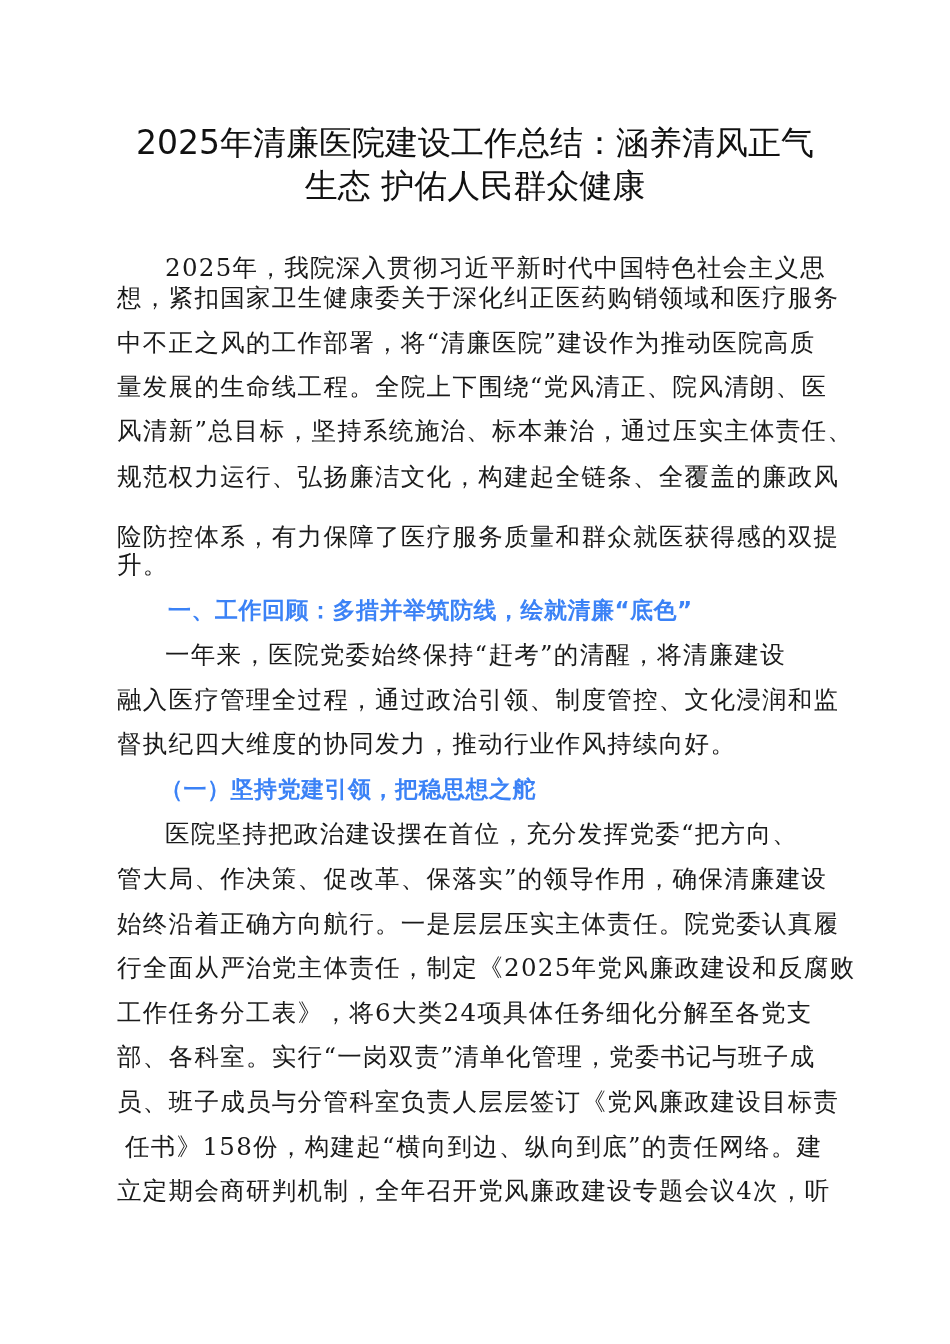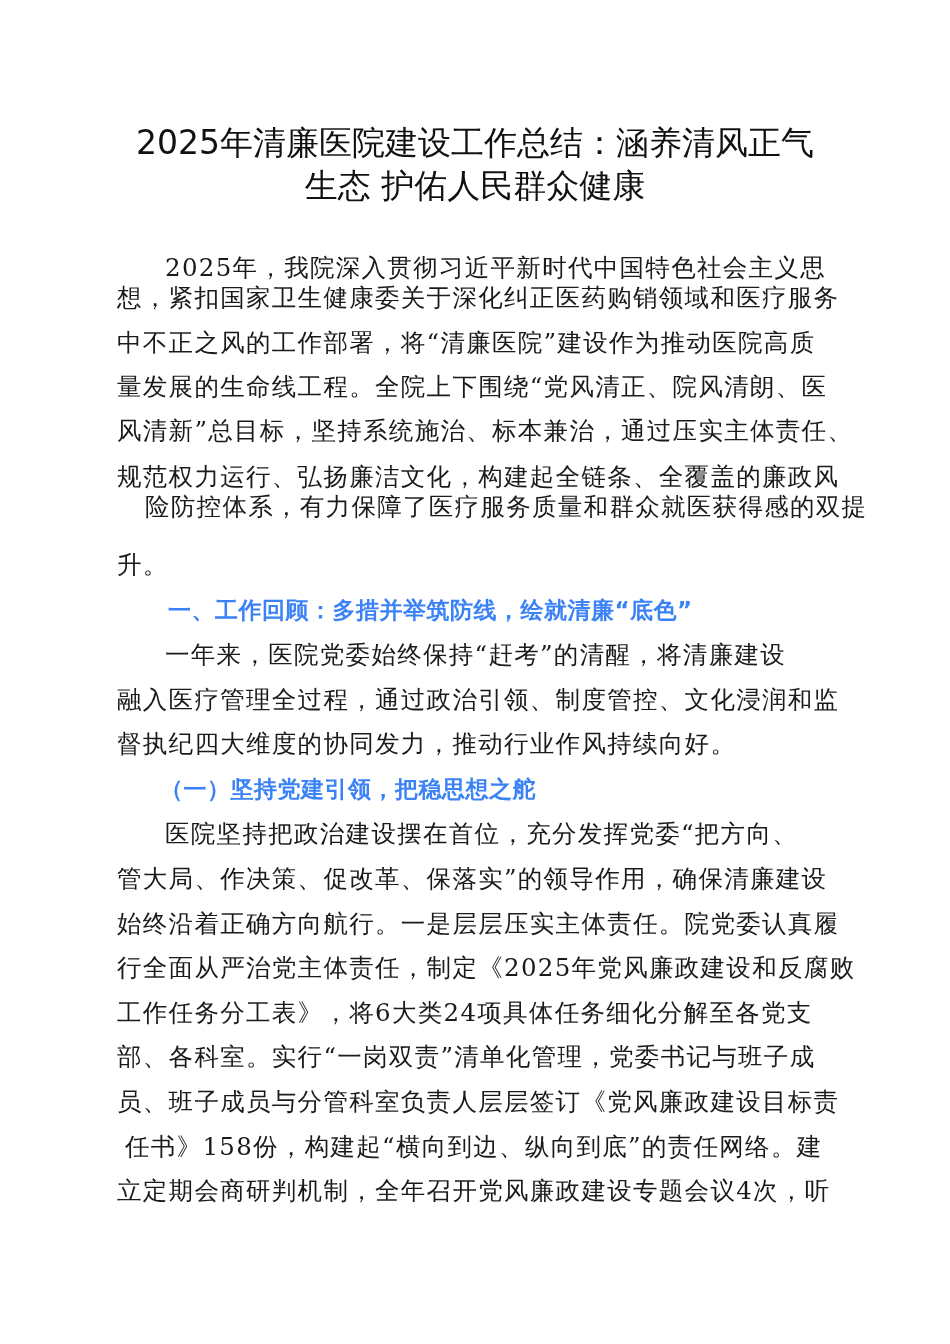--- a/index.html
+++ b/index.html
@@ -69,21 +69,21 @@
   <div class="title title-line-1">2025年清廉医院建设工作总结：涵养清风正气</div>
   <div class="title title-line-2">生态  护佑人民群众健康</div>
 
   <div>
     <div class="line indent" style="top:236px;margin-top:15px;">2025年，我院深入贯彻习近平新时代中国特色社会主义思</div>
     <div class="line" style="top:281px;">想，紧扣国家卫生健康委关于深化纠正医药购销领域和医疗服务</div>
     <div class="line" style="top:326px;">中不正之风的工作部署，将“清廉医院”建设作为推动医院高质</div>
     <div class="line" style="top:370px;">量发展的生命线工程。全院上下围绕“党风清正、院风清朗、医</div>
     <div class="line" style="top:414px;">风清新”总目标，坚持系统施治、标本兼治，通过压实主体责任、</div>
     <div class="line" style="top:460px;">规范权力运行、弘扬廉洁文化，构建起全链条、全覆盖的廉政风</div>
-    <div class="line" style="top:490px;margin-left:28px;">险防控体系，有力保障了医疗服务质量和群众就医获得感的双提</div>
+    <div class="line" style="top:520px;">险防控体系，有力保障了医疗服务质量和群众就医获得感的双提</div>
     <div class="line" style="top:548px;">升。</div>
   </div>
 
   <div class="heading heading-1">一、工作回顾：多措并举筑防线，绘就清廉“底色”</div>
 
   <div>
     <div class="line indent" style="top:638px;">一年来，医院党委始终保持“赶考”的清醒，将清廉建设</div>
     <div class="line" style="top:683px;">融入医疗管理全过程，通过政治引领、制度管控、文化浸润和监</div>
     <div class="line" style="top:727px;">督执纪四大维度的协同发力，推动行业作风持续向好。</div>
   </div>

